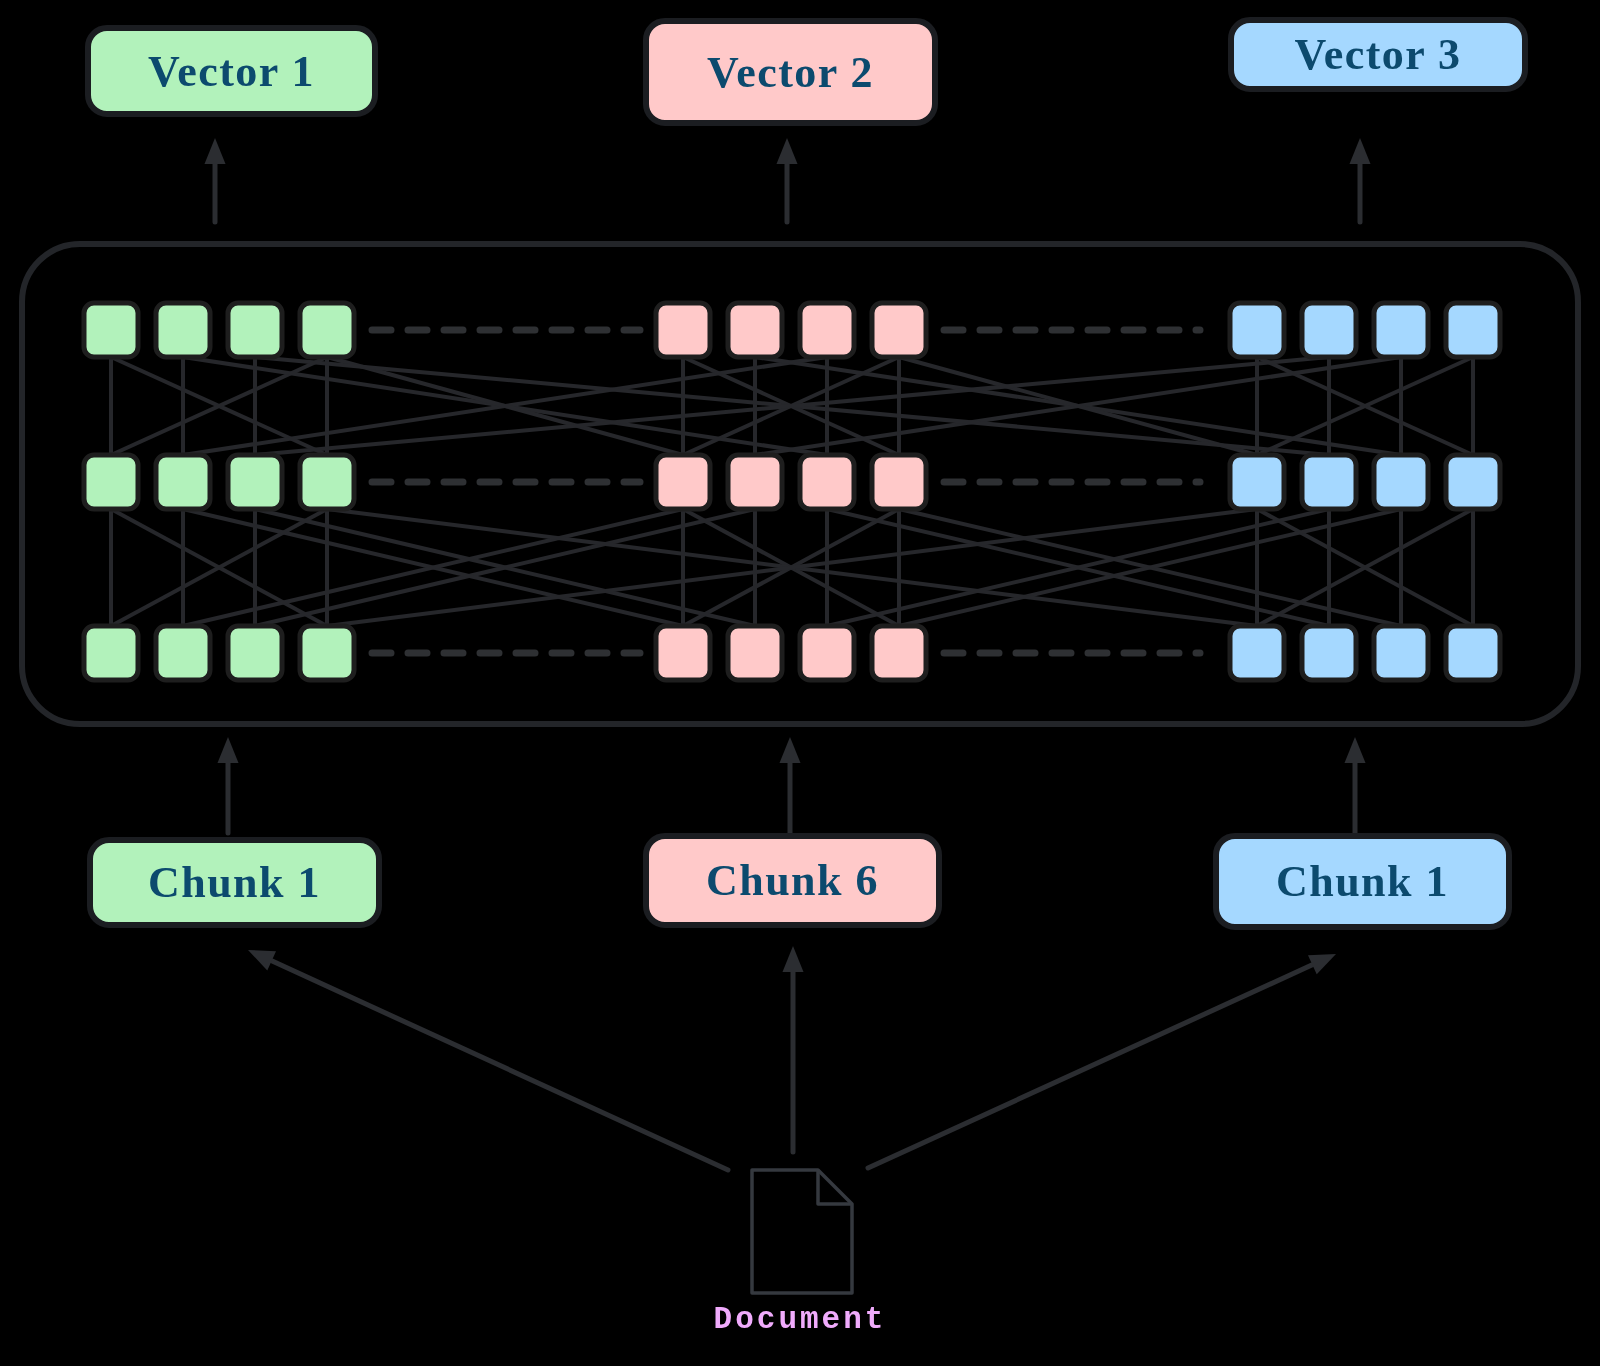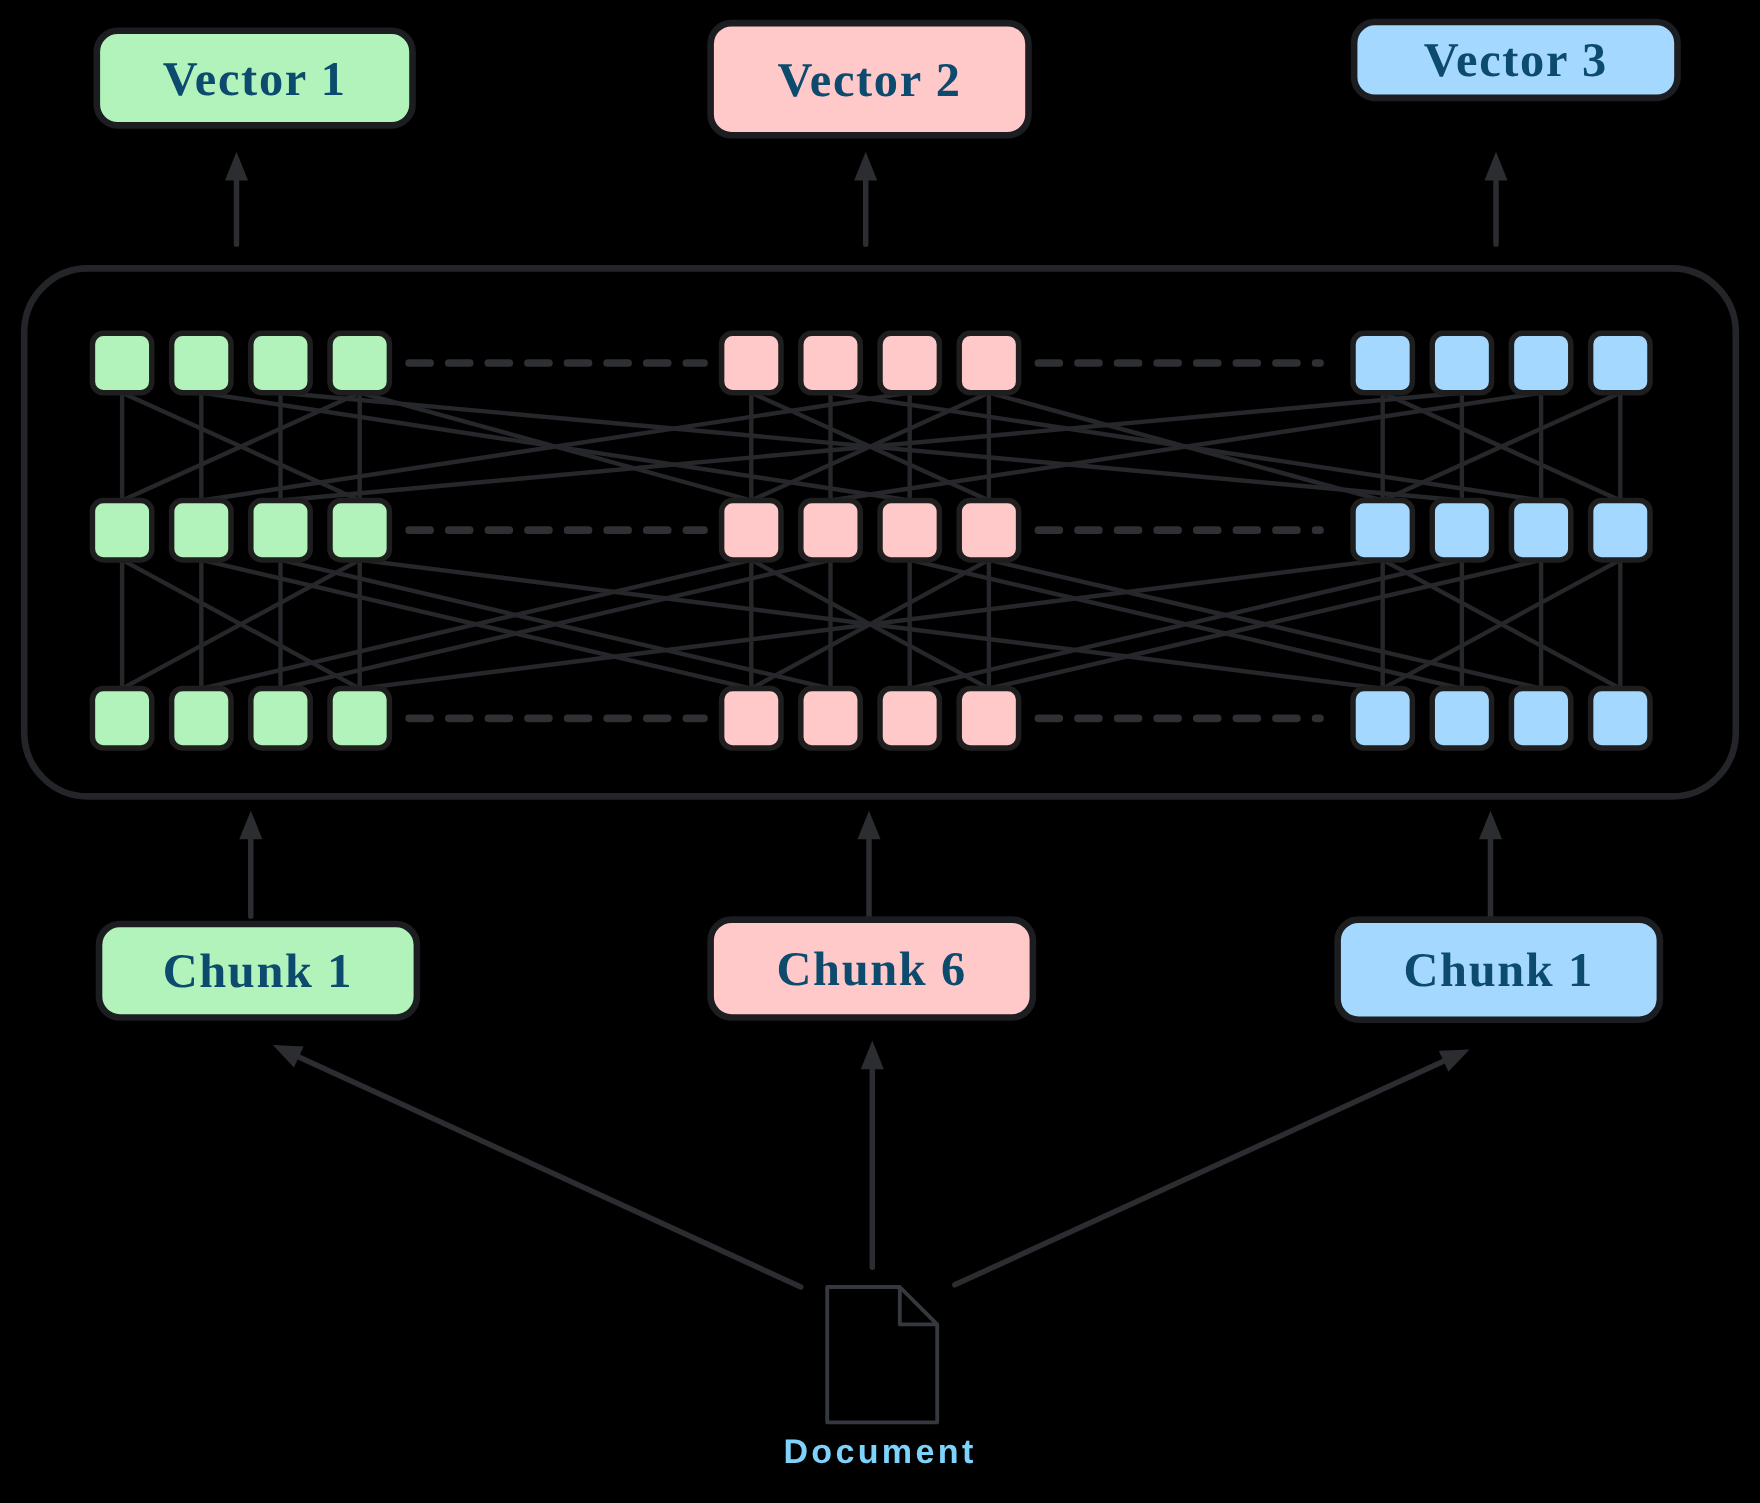--- a/index.html
+++ b/index.html
@@ -42,22 +42,22 @@
   #chunk3 { left: 1213px; top: 833px; width: 299px; height: 97px; }
   .doc-label {
     position: absolute;
     left: 650px;
     top: 1302px;
     width: 300px;
     text-align: center;
     font-weight: 600;
     font-size: 31px;
     letter-spacing: 3px;
-    color: #7dd3fc;
-    font-family: Liberation Sans, sans-serif;
+    color: #f0abfc;
+    font-family: Liberation Mono, monospace;
   }
 </style>
 </head>
 <body>
 
 <div class="stage">
 
   <svg id="network-svg" width="1600" height="1366" viewBox="0 0 1600 1366">
       <rect x="22" y="244" width="1556" height="480" rx="58" fill="none" stroke="#232529" stroke-width="6"></rect>
       <line x1="111" y1="357" x2="111" y2="455" stroke="#26272b" stroke-width="4"></line>

